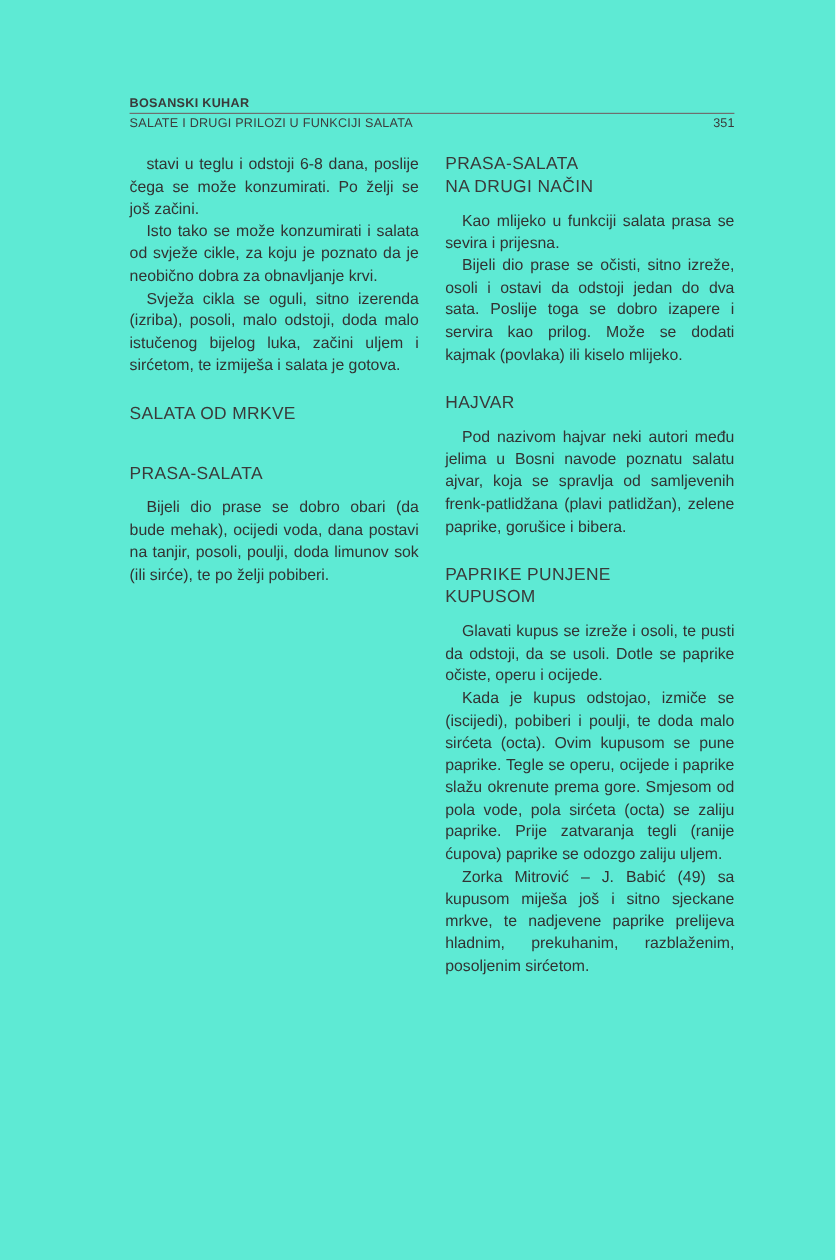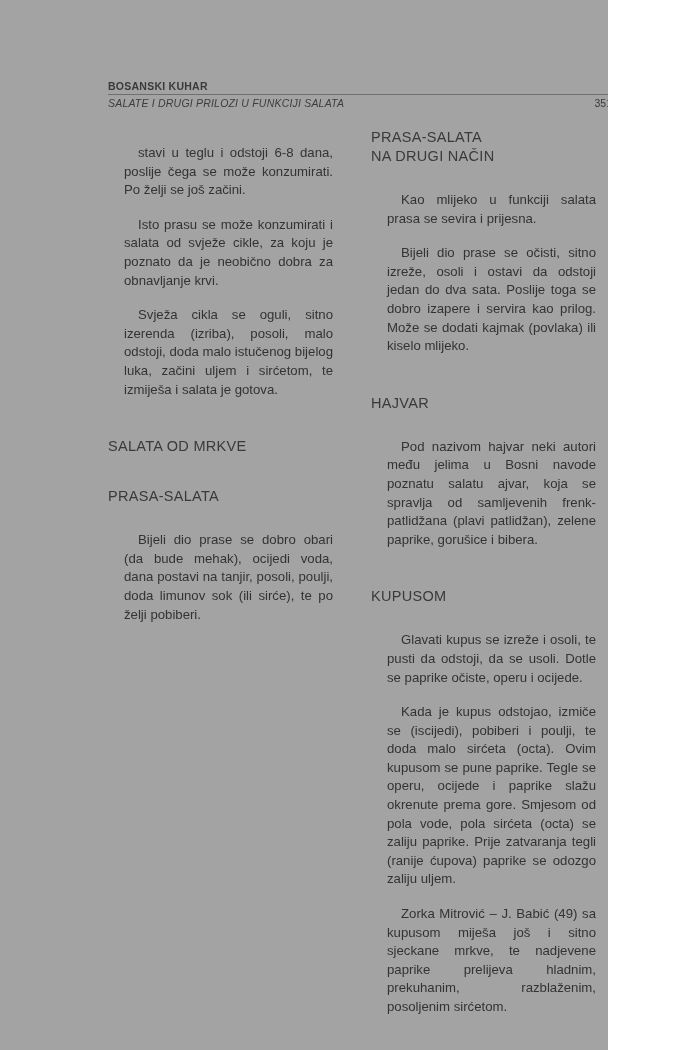--- a/index.html
+++ b/index.html
@@ -9,24 +9,24 @@
   }
   body {
     width: 700px;
     height: 1050px;
     font-family: "Liberation Sans", sans-serif;
     color: #2b2b2b;
     -webkit-font-smoothing: antialiased;
   }
   .page {
     position: relative;
-    width: 608px;
+    width: 696px;
     height: 1050px;
     box-sizing: border-box;
-    background: #a3a3a3;
+    background: #5eead4;
     overflow: hidden;
   }
 
   
   .header {
     position: absolute;
     left: 108px;
     top: 80px;
     width: 504px;
   }
@@ -47,21 +47,20 @@
     display: flex;
     justify-content: space-between;
     align-items: baseline;
     padding-top: 1px;
   }
   .header-section {
     font-size: 10.5px;
     letter-spacing: 0.2px;
     color: #3d3d3d;
     line-height: 14px;
-    font-style: italic;
   }
   .header-pageno {
     font-size: 10.5px;
     font-weight: normal;
     color: #3a3a3a;
     line-height: 14px;
   }
 
   
   .columns {
@@ -89,21 +88,21 @@
   h2.recipe-title.first {
     padding-top: 0;
   }
   h2.recipe-title .tline {
     display: block;
   }
 
   p.para {
     font-size: 13.2px;
     line-height: 18.6px;
-    margin: 16px;
+    margin: 0;
     text-align: justify;
     text-indent: 14px;
     color: #333333;
     hyphens: manual;
   }
   p.para.lastline-left {
     text-align-last: left;
   }
   .col > p.para + p.para {
     padding-top: 0px;
@@ -122,21 +121,21 @@
       <div class="header-pageno">351</div>
     </div>
   </div>
 
   <div class="columns">
 
     <div class="col">
 
       <p class="para">stavi u teglu i odstoji 6-8 dana, poslije čega se može konzumirati. Po želji se još začini.</p>
 
-      <p class="para">Isto prasu se može konzumirati i salata od svježe cikle, za koju je poznato da je neobično dobra za obnavljanje krvi.</p>
+      <p class="para">Isto tako se može konzumirati i salata od svježe cikle, za koju je poznato da je neobično dobra za obnavljanje krvi.</p>
       <p class="para">Svježa cikla se oguli, sitno izerenda (izriba), posoli, malo odstoji, doda malo istučenog bijelog luka, začini uljem i sirćetom, te izmiješa i salata je gotova.</p>
 
       <h2 class="recipe-title">
         <span class="tline">SALATA OD MRKVE</span>
       </h2>
 
       <h2 class="recipe-title">
         <span class="tline">PRASA-SALATA</span>
       </h2>
       <p class="para">Bijeli dio prase se dobro obari (da bude mehak), ocijedi voda, dana postavi na tanjir, posoli, poulji, doda limunov sok (ili sirće), te po želji pobiberi.</p>
@@ -150,20 +149,21 @@
       </h2>
       <p class="para">Kao mlijeko u funkciji salata prasa se sevira i prijesna.</p>
       <p class="para">Bijeli dio prase se očisti, sitno izreže, osoli i ostavi da odstoji jedan do dva sata. Poslije toga se dobro izapere i servira kao prilog. Može se dodati kajmak (povlaka) ili kiselo mlijeko.</p>
 
       <h2 class="recipe-title">
         <span class="tline">HAJVAR</span>
       </h2>
       <p class="para">Pod nazivom hajvar neki autori među jelima u Bosni navode poznatu salatu ajvar, koja se spravlja od samljevenih frenk-patlidžana (plavi patlidžan), zelene paprike, gorušice i bibera.</p>
 
       <h2 class="recipe-title">
+        <span class="tline">PAPRIKE PUNJENE</span>
         <span class="tline">KUPUSOM</span>
       </h2>
       <p class="para">Glavati kupus se izreže i osoli, te pusti da odstoji, da se usoli. Dotle se paprike očiste, operu i ocijede.</p>
       <p class="para">Kada je kupus odstojao, izmiče se (iscijedi), pobiberi i poulji, te doda malo sirćeta (octa). Ovim kupusom se pune paprike. Tegle se operu, ocijede i paprike slažu okrenute prema gore. Smjesom od pola vode, pola sirćeta (octa) se zaliju paprike. Prije zatvaranja tegli (ranije ćupova) paprike se odozgo zaliju uljem.</p>
       <p class="para lastline-left">Zorka Mitrović – J. Babić (49) sa kupusom miješa još i sitno sjeckane mrkve, te nadjevene paprike prelijeva hladnim, prekuhanim, razblaženim, posoljenim sirćetom.</p>
     </div>
 
   </div>
 </div>
 

